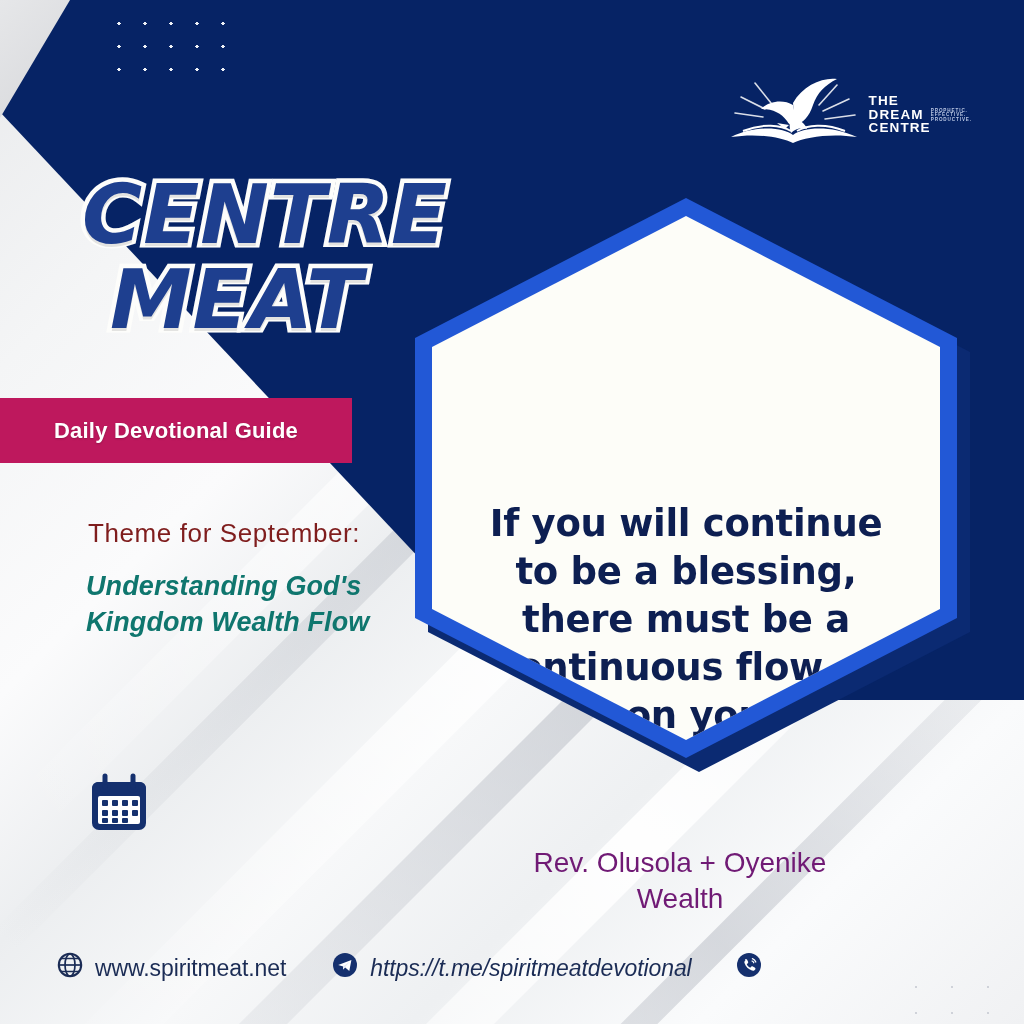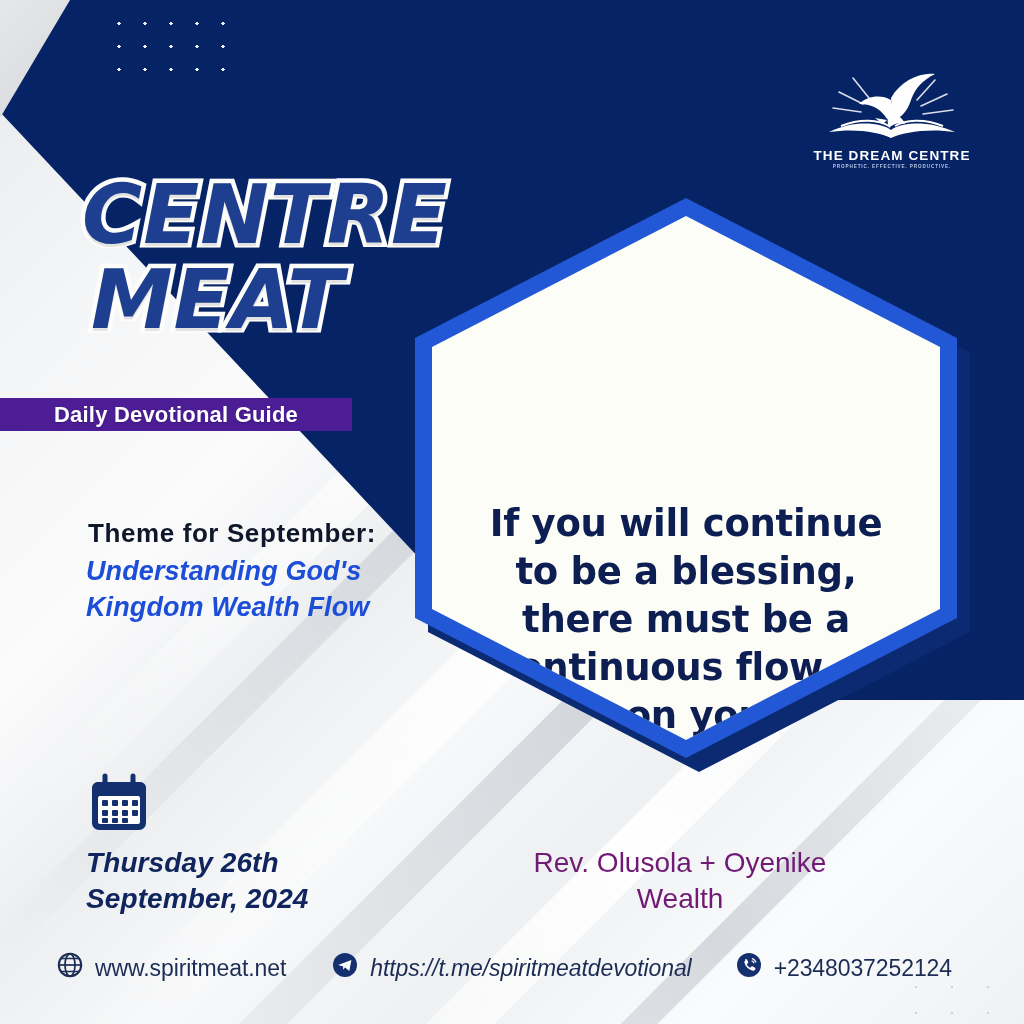--- a/index.html
+++ b/index.html
@@ -25,40 +25,40 @@
   
   .dotgrid{position:absolute;left:104px;top:8px;width:132px;height:72px;
     background-image:radial-gradient(#eef1f7 1.6px, rgba(0,0,0,0) 1.7px);
     background-size:26px 23px;background-position:2px 4px;}
   .dotgrid-b{position:absolute;right:18px;bottom:8px;width:112px;height:46px;
     background-image:radial-gradient(#c9ccd4 1.5px, rgba(0,0,0,0) 1.6px);
     background-size:36px 26px;background-position:4px 4px;opacity:.85;}
 
   
   .logo{position:absolute;right:52px;top:58px;width:160px;height:112px;
-    display:flex;flex-direction:column;align-items:center;justify-content:flex-end;}
+    display:flex;flex-direction:row;align-items:center;justify-content:flex-end;}
   .logo svg{display:block;}
   .logo-name{color:#ffffff;font-weight:700;font-size:13.5px;letter-spacing:1.1px;line-height:1;margin-top:1px;}
   .logo-tag{color:#b9c6e2;font-weight:700;font-size:4.6px;letter-spacing:.9px;line-height:1;margin-top:3px;}
 
   
   .title-wrap{position:absolute;left:82px;top:176px;}
   .title-line{font-family:"DejaVu Sans",sans-serif;font-weight:700;font-style:italic;
     font-size:82px;line-height:.96;letter-spacing:1px;color:#1e3f8f;
     -webkit-text-stroke:9px #fdfdfb;paint-order:stroke fill;
     text-shadow:0 3px 0 rgba(0,0,0,.10);}
-  .title-line.t2{margin-top:6px;margin-left:9px;}
-
-  .banner{position:absolute;left:0;top:398px;width:352px;height:33px;background:#4c1d95;
+  .title-line.t2{margin-top:6px;margin-left:28px;}
+
+  .banner{position:absolute;left:0;top:398px;width:352px;height:65px;background:#be185d;
     display:flex;align-items:center;justify-content:center;}
   .banner span{color:#ffffff;font-weight:700;font-size:22px;letter-spacing:.2px;
     text-shadow:0 1px 2px rgba(0,0,0,.22);}
 
-  .theme-label{position:absolute;left:88px;top:518px;color:#0f172a;font-size:26px;letter-spacing:.6px;font-weight:700;}
-  .theme-value{position:absolute;left:86px;top:554px;color:#1d4ed8;font-size:27px;font-weight:700;font-style:italic;
+  .theme-label{position:absolute;left:88px;top:518px;color:#7f1d1d;font-size:26px;letter-spacing:.6px;font-weight:400;}
+  .theme-value{position:absolute;left:86px;top:569px;color:#0f766e;font-size:27px;font-weight:700;font-style:italic;
     line-height:1.33;letter-spacing:.1px;max-width:330px;}
 
   .cal-icon{position:absolute;left:88px;top:772px;}
   .date-text{position:absolute;left:86px;top:845px;color:#10245e;font-size:28px;font-weight:700;font-style:italic;
     line-height:1.27;letter-spacing:.1px;}
 
   
   .hex-shadow{position:absolute;left:428px;top:212px;width:542px;height:560px;background:#0b2a72;
     clip-path:polygon(50% 0,100% 25%,100% 75%,50% 100%,0 75%,0 25%);}
   .hex-outer{position:absolute;left:415px;top:198px;width:542px;height:560px;background:#2258d6;
@@ -153,24 +153,20 @@
         <rect x="14" y="38" width="6" height="6" rx="1"></rect>
           <rect x="24" y="38" width="6" height="6" rx="1"></rect>
         <rect x="34" y="38" width="6" height="6" rx="1"></rect>
           <rect x="44" y="38" width="6" height="6" rx="1"></rect>
         <rect x="14" y="46" width="6" height="5" rx="1"></rect>
           <rect x="24" y="46" width="6" height="5" rx="1"></rect>
         <rect x="34" y="46" width="6" height="5" rx="1"></rect>
       </g>
     </svg>
   </div>
-  <div class="date-text">
-    <div>Thursday 26th</div>
-    <div>September, 2024</div>
-  </div>
 
   <div class="hex-shadow"></div>
   <div class="hex-outer"></div>
   <div class="hex-inner">
     <div class="quote">If you will continue to be a blessing, there must be a continuous flow of grace on your life.</div>
   </div>
 
   <div class="authors">
     <div>Rev. Olusola + Oyenike</div>
     <div>Wealth</div>
@@ -204,17 +200,16 @@
 
     <div class="fitem f3">
       <span>
         <svg width="26" height="26" viewBox="0 0 26 26">
           <circle cx="13" cy="13" r="12" fill="#15306e"></circle>
           <path d="M9.0 7.3 c.8-.5 1.7-.3 2.1.5 l1.0 1.9 c.3.6.2 1.2-.3 1.6 l-.8.7 c-.2.2-.2.4-.1.6 .6 1.3 1.7 2.4 3.0 3.0 .2.1.4.1.6-.1 l.7-.8 c.4-.5 1.0-.6 1.6-.3 l1.9 1.0 c.8.4 1.0 1.3.5 2.1 -.7 1.0-2.0 1.5-3.2 1.1 -3.6-1.1-6.4-3.9-7.5-7.5 -.4-1.2.1-2.5 1.1-3.2 Z" fill="#ffffff"></path>
           <path d="M16.4 6.6 a5.6 5.6 0 0 1 3.4 3.4" stroke="#ffffff" stroke-width="1.3" fill="none" stroke-linecap="round"></path>
           <path d="M16.0 9.0 a3.0 3.0 0 0 1 1.8 1.8" stroke="#ffffff" stroke-width="1.2" fill="none" stroke-linecap="round"></path>
         </svg>
       </span>
-      <span class="ftxt">+2348037252124</span>
     </div>
 
   </div>
 </div>
 
 </body></html>

